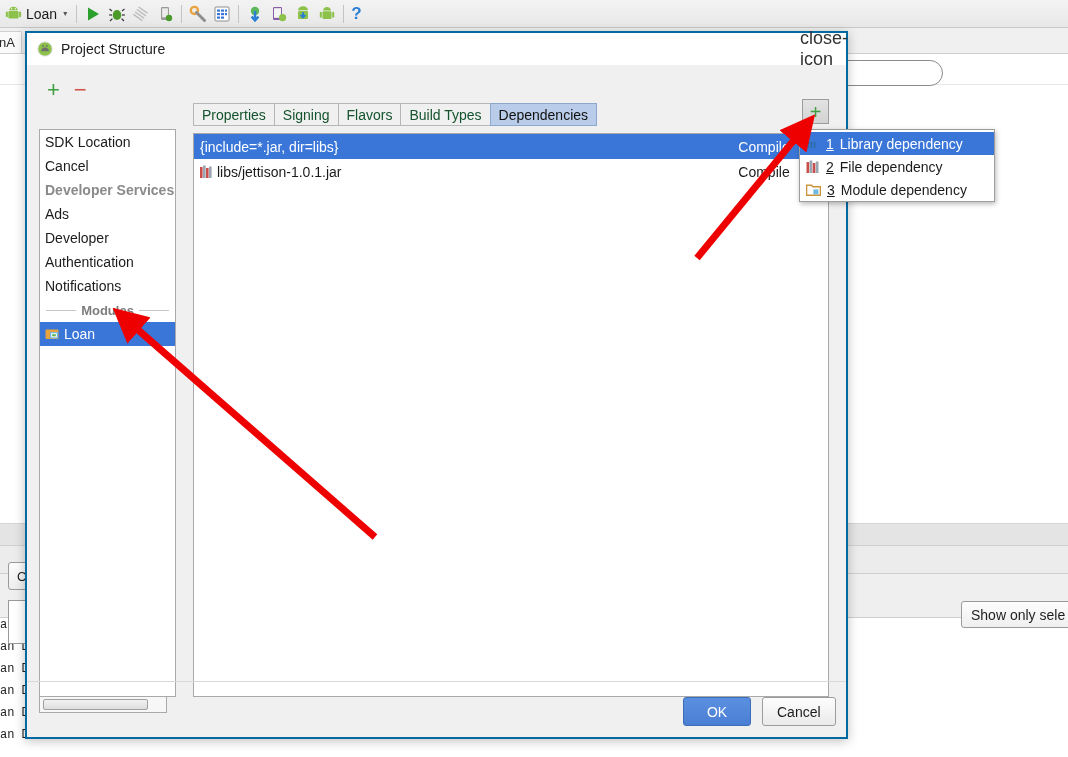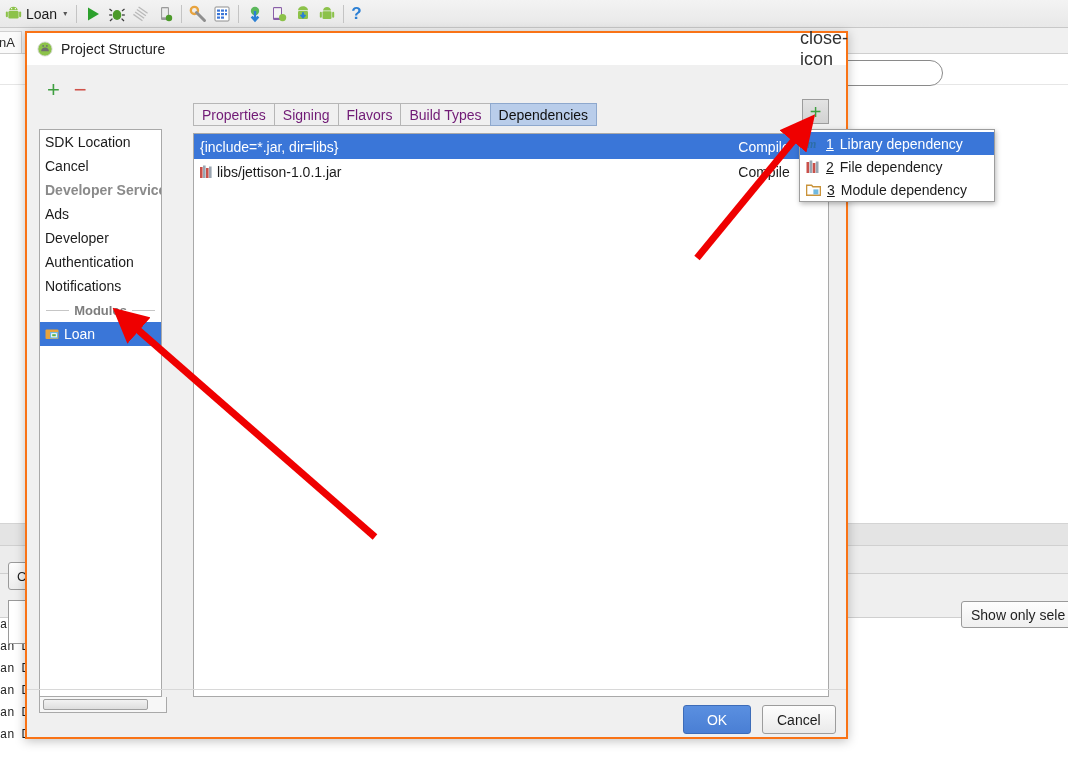--- a/index.html
+++ b/index.html
@@ -96,21 +96,21 @@
   .left-input {
     position: absolute; left: 8px; top: 600px; width: 40px; height: 44px;
     background: #ffffff; border: 1px solid #9a9a9a;
   }
 
   
   #dialog {
     position: absolute; left: 25px; top: 31px;
     width: 823px; height: 708px;
     background: #f0f0f0;
-    border: 2px solid #f97316;
+    border: 2px solid #0369a1;
     box-shadow: 0 2px 10px rgba(0,0,0,.25);
   }
   .dlg-title {
     position: relative; height: 32px; background: #ffffff;
     display: flex; align-items: center; padding-left: 10px; gap: 8px;
   }
   .dlg-title-text { font-size: 14px; color: #222; }
   .dlg-close {
     position: absolute; right: 0; top: 0; width: 44px; height: 32px;
     display: flex; align-items: center; justify-content: center;
@@ -121,21 +121,21 @@
 
   
   .side-tools {
     position: absolute; left: 14px; top: 12px; width: 128px; height: 26px;
     display: flex; align-items: center; gap: 14px; padding-left: 6px;
   }
   .plus-green  { font-size: 22px; color: #3f9f40; line-height: 1; font-weight: 400; }
   .minus-red   { font-size: 22px; color: #d0524a; line-height: 1; font-weight: 400; }
 
   .side-list {
-    position: absolute; left: 12px; top: 64px; width: 123px; height: 568px;
+    position: absolute; left: 12px; top: 64px; width: 137px; height: 568px;
     background: #ffffff; border: 1px solid #a9a9a9;
     overflow: hidden;
   }
   .side-item {
     height: 24px; display: flex; align-items: center;
     padding-left: 5px; font-size: 14px; color: #1b1b1b; white-space: nowrap;
   }
   .side-item.group { color: #8a8a8a; font-weight: bold; }
   .side-item.selected { background: #3a76d8; color: #ffffff; }
   .side-sep {
@@ -152,21 +152,21 @@
     background: linear-gradient(#f2f2f2,#dedede); border: 1px solid #a0a0a0; border-radius: 2px;
   }
 
   
   .tabstrip {
     position: absolute; left: 166px; top: 36px; width: 640px; height: 25px;
     display: flex; align-items: flex-end; gap: 0;
   }
   .ptab {
     height: 23px; padding: 0 8px; display: flex; align-items: center;
-    font-size: 14px; color: #701a75;
+    font-size: 14px; color: #14532d;
     background: #f0f0f0; border: 1px solid #b6b6b6; border-bottom-color: #b6b6b6;
     margin-right: -1px;
   }
   .ptab.active { background: #b9cdea; border-color: #8ea8cd; color: #101010; }
 
   
   .table-wrap {
     position: absolute; left: 166px; top: 68px; width: 636px; height: 564px;
     background: #ffffff; border: 1px solid #a9a9a9;
   }
@@ -206,21 +206,21 @@
     padding: 2px 0;
   }
   .menu-item {
     height: 23px; display: flex; align-items: center; gap: 6px;
     padding: 0 8px 0 6px; font-size: 14px; color: #1b1b1b; white-space: nowrap;
   }
   .menu-item.selected { background: #3a76d8; color: #ffffff; }
   .mnum { text-decoration: underline; }
 
   
-  .dlg-footer { position: absolute; left: 0; right: 0; bottom: 0; height: 48px; }
+  .dlg-footer { position: absolute; left: 0; right: 0; bottom: 0; height: 56px; }
   .footer-sep { position: absolute; left: 0; right: 0; top: 0; height: 1px; background: #d8d8d8; }
   .btn {
     position: absolute; top: 16px; height: 29px; min-width: 68px; padding: 0 14px;
     display: flex; align-items: center; justify-content: center;
     font-size: 14px; border-radius: 3px;
   }
   .btn.ok {
     left: 656px; background: linear-gradient(#5a8fe0,#4a7fd4);
     border: 1px solid #3d6cb8; color: #ffffff;
   }

